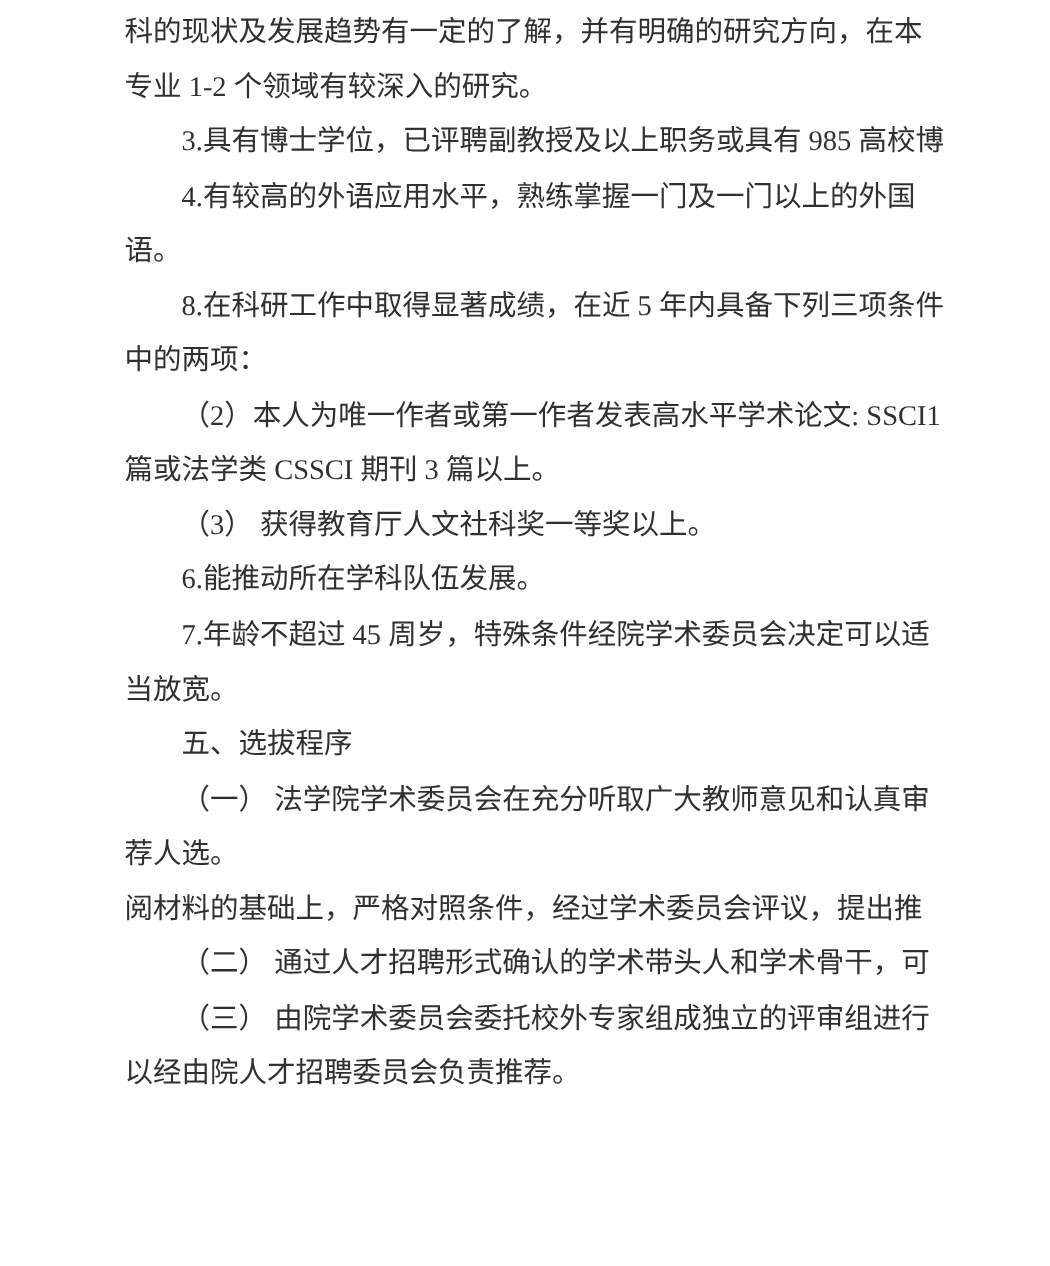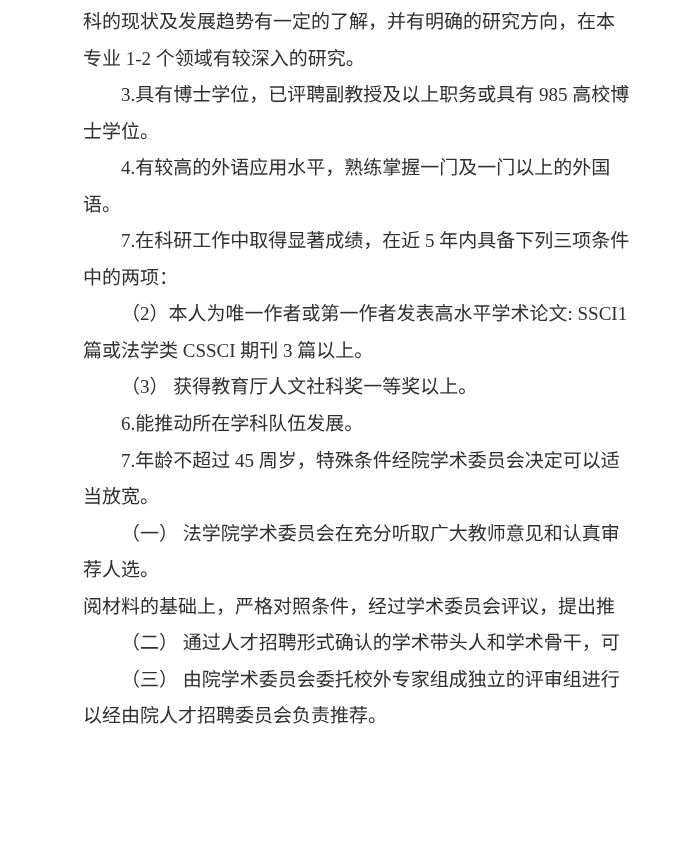--- a/index.html
+++ b/index.html
@@ -33,31 +33,31 @@
   }
 </style>
 </head>
 <body>
 
 <div class="page" style="background: rgb(255, 255, 255);">
   <div class="doc-body" style="color: rgb(48, 48, 48);">
       <div class="line">科的现状及发展趋势有一定的了解，并有明确的研究方向，在本</div>
       <div class="line">专业 1-2 个领域有较深入的研究。</div>
       <div class="line indent">3.具有博士学位，已评聘副教授及以上职务或具有 985 高校博</div>
-      <div class="line">士学位。</div>
       <div class="line indent">4.有较高的外语应用水平，熟练掌握一门及一门以上的外国</div>
       <div class="line">语。</div>
-      <div class="line indent">7.在科研工作中取得显著成绩，在近 5 年内具备下列三项条件</div>
+      <div class="line indent">8.在科研工作中取得显著成绩，在近 5 年内具备下列三项条件</div>
       <div class="line">中的两项：</div>
       <div class="line indent">（2）本人为唯一作者或第一作者发表高水平学术论文: SSCI1</div>
       <div class="line">篇或法学类 CSSCI 期刊 3 篇以上。</div>
       <div class="line indent">（3） 获得教育厅人文社科奖一等奖以上。</div>
       <div class="line indent">6.能推动所在学科队伍发展。</div>
       <div class="line indent">7.年龄不超过 45 周岁，特殊条件经院学术委员会决定可以适</div>
       <div class="line">当放宽。</div>
+      <div class="line indent">五、选拔程序</div>
       <div class="line indent">（一） 法学院学术委员会在充分听取广大教师意见和认真审</div>
       <div class="line">荐人选。</div>
       <div class="line">阅材料的基础上，严格对照条件，经过学术委员会评议，提出推</div>
       <div class="line indent">（二） 通过人才招聘形式确认的学术带头人和学术骨干，可</div>
       <div class="line indent">（三） 由院学术委员会委托校外专家组成独立的评审组进行</div>
       <div class="line">以经由院人才招聘委员会负责推荐。</div>
     </div>
 </div>
 
 </body></html>

